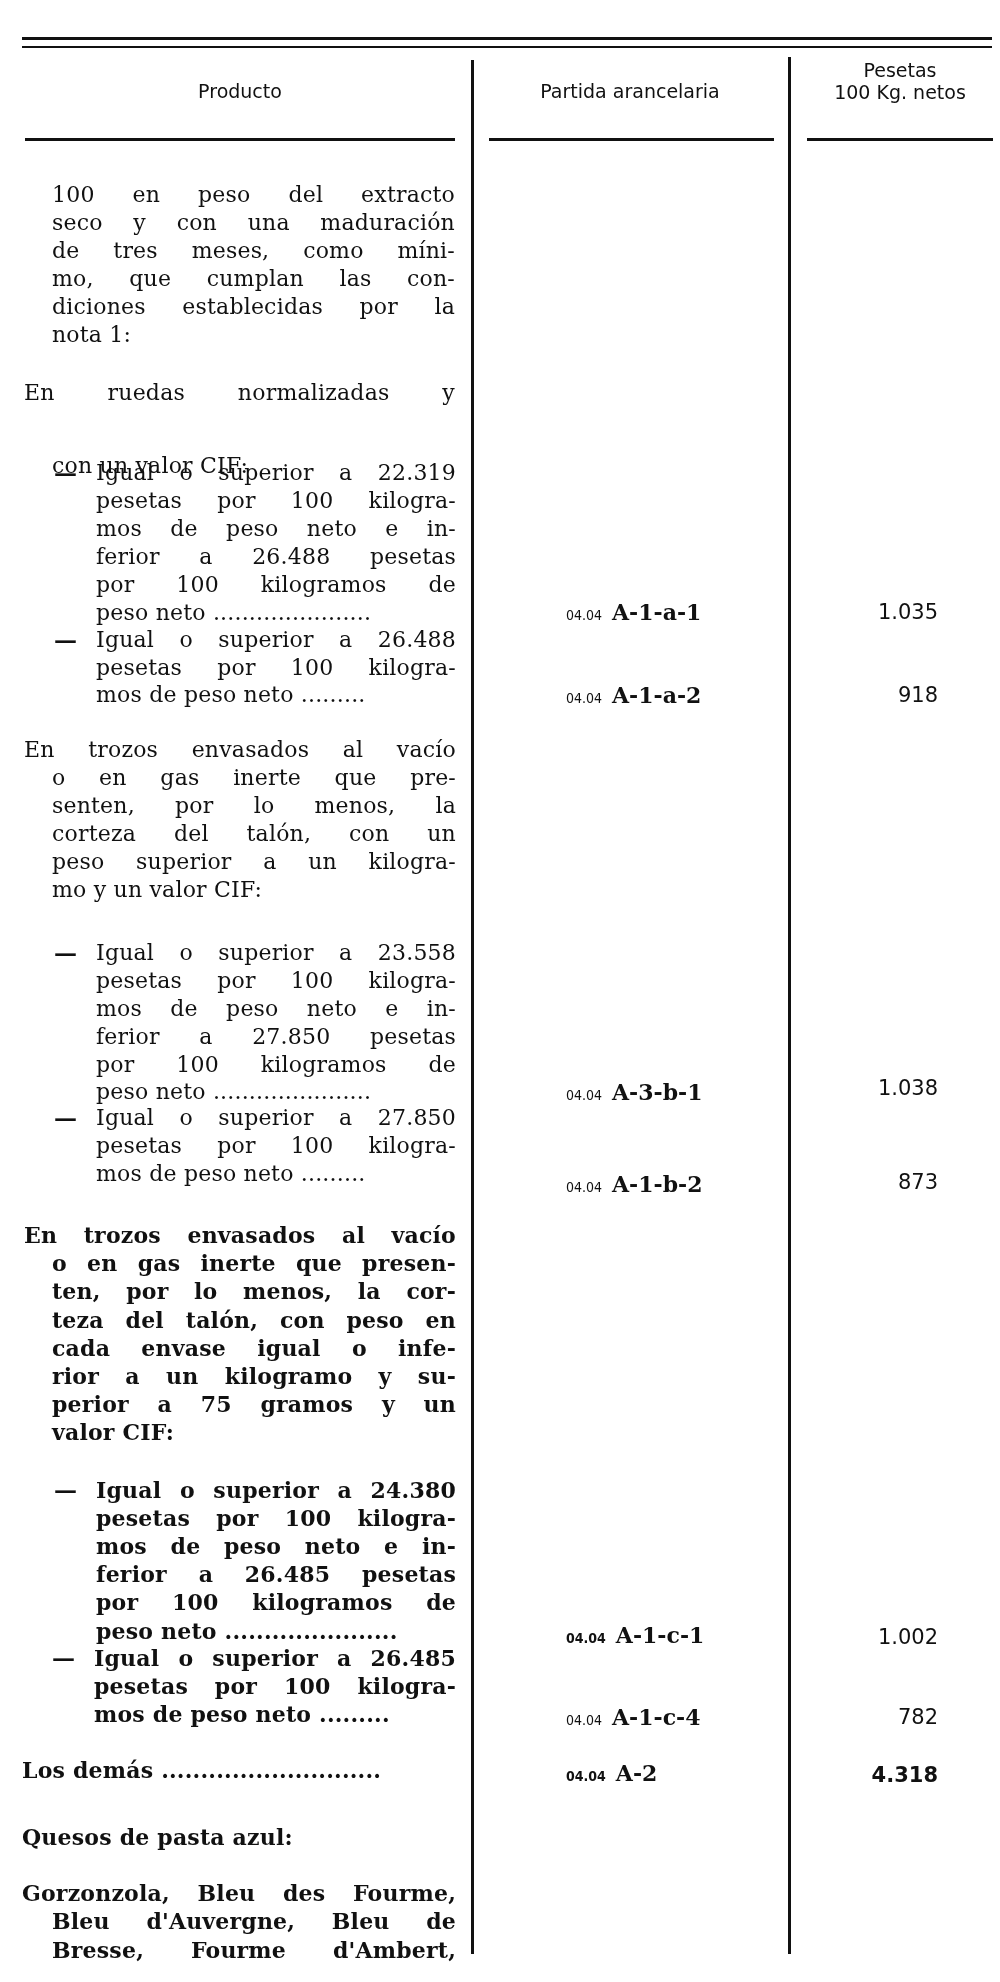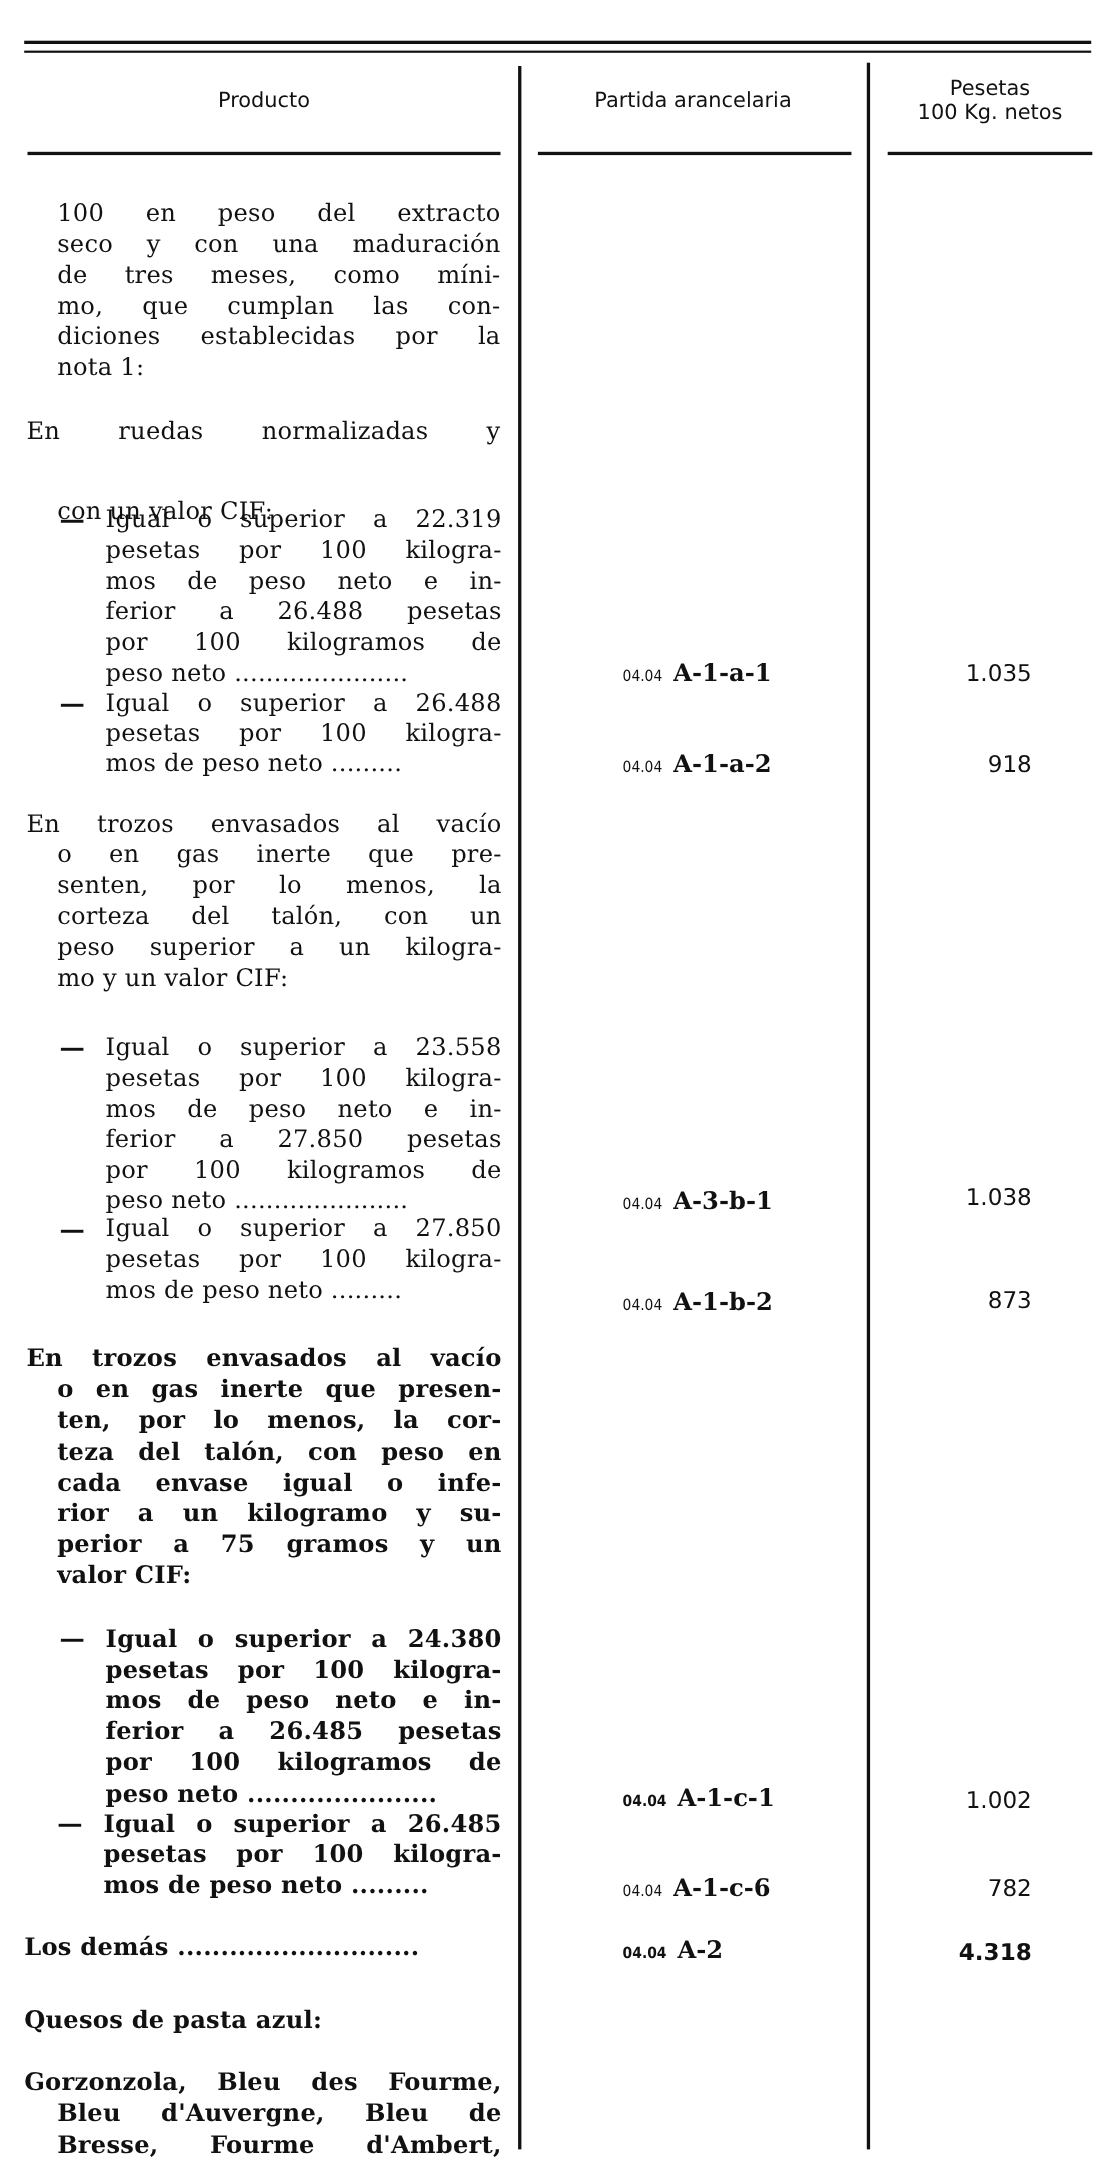--- a/index.html
+++ b/index.html
@@ -23,21 +23,21 @@
   .val.bold { font-weight: bold; }
 </style>
 </head>
 <body>
 
 <div class="rule" style="left:22px;top:37px;width:970px;height:3px;"></div>
 <div class="rule" style="left:22px;top:46px;width:970px;height:2px;"></div>
 
 <div class="hdr" style="left:25px;top:80px;width:430px;">Producto</div>
 <div class="hdr" style="left:485px;top:80px;width:290px;">Partida arancelaria</div>
-<div class="hdr" style="left:805px;top:69px;width:190px;">
+<div class="hdr" style="left:805px;top:59px;width:190px;">
   <div>Pesetas</div>
   <div>100 Kg. netos</div>
 </div>
 
 <div class="rule" style="left:25px;top:138px;width:430px;height:3px;"></div>
 <div class="rule" style="left:489px;top:138px;width:285px;height:3px;"></div>
 <div class="rule" style="left:807px;top:138px;width:186px;height:3px;"></div>
 
 <div class="vline" style="left:471px;top:60px;height:1894px;"></div>
 <div class="vline" style="left:788px;top:57px;height:1897px;"></div>
@@ -139,21 +139,21 @@
   </div>
   <div class="val" style="left:798px;top:1623px;">1.002</div>
 </div>
 
 <div>
   <div class="dash" style="left:52px;top:1644px;">—</div>
   <div class="ln just bold" style="left:94px;top:1644px;width:362px;">Igual o superior a 26.485</div>
   <div class="ln just bold" style="left:94px;top:1672px;width:362px;">pesetas por 100 kilogra-</div>
   <div class="ln bold" style="left:94px;top:1700px;width:362px;overflow:hidden;">mos de peso neto .........</div>
   <div class="code" style="left:566px;top:1703px;">
-    <span class="num">04.04</span><span class="cat">A-1-c-6</span>
+    <span class="num">04.04</span><span class="cat">A-1-c-4</span>
   </div>
   <div class="val" style="left:798px;top:1703px;">782</div>
 </div>
 
 <div>
   <div class="ln bold" style="left:22px;top:1756px;width:434px;overflow:hidden;">Los demás ............................</div>
   <div class="code" style="left:566px;top:1759px;font-weight:bold;">
     <span class="num">04.04</span><span class="cat">A-2</span>
   </div>
   <div class="val bold" style="left:798px;top:1761px;">4.318</div>

